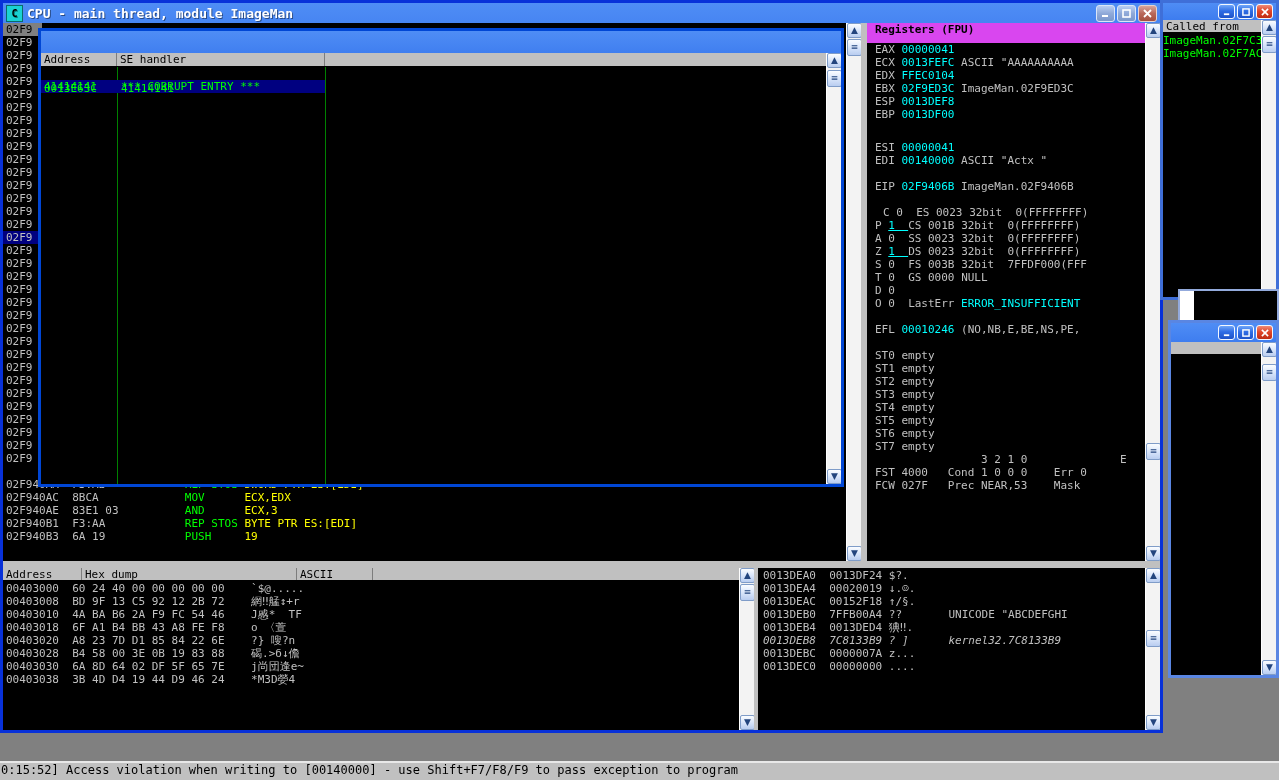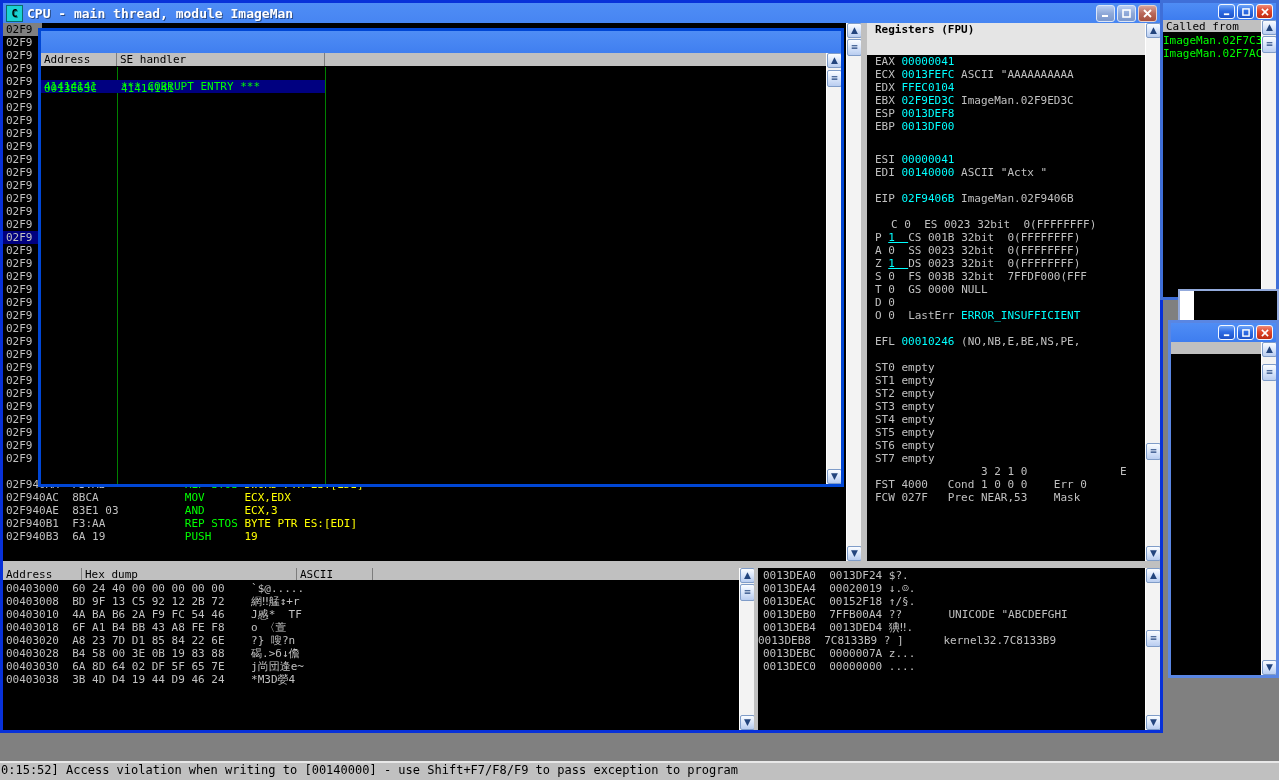--- a/index.html
+++ b/index.html
@@ -186,34 +186,34 @@
             <span class="chev">▼</span>
           </div>
       </div>
     </div>
 
     <div class="splitv" style="left:858px;top:0;width:6px;height:538px;"></div>
 
     <div class="pane" style="left:864px;top:0px;width:293px;height:538px;">
       <div class="abs" style="left:0;top:0;width:100%;height:14px;background:#c0c0c0;"></div>
       <div class="abs" style="left:0;top:0;width:100%;">
-        <div class="row c-black" style="height:32px;line-height:14px;padding-left:8px;font-weight:bold;background:#e5e5e5;">Registers (FPU)</div>
+        <div class="row c-black" style="height:20px;line-height:14px;padding-left:8px;font-weight:bold;background:#d946ef;">Registers (FPU)</div>
         <div id="reg-body">
             <div class="row " style="padding-left: 8px;"><span class="c-grey">EAX </span><span class="c-cyan">00000041 </span><span class="c-grey"></span></div>
             <div class="row " style="padding-left: 8px;"><span class="c-grey">ECX </span><span class="c-cyan">0013FEFC </span><span class="c-grey">ASCII "AAAAAAAAAA</span></div>
             <div class="row " style="padding-left: 8px;"><span class="c-grey">EDX </span><span class="c-cyan">FFEC0104 </span><span class="c-grey"></span></div>
             <div class="row " style="padding-left: 8px;"><span class="c-grey">EBX </span><span class="c-cyan">02F9ED3C </span><span class="c-grey">ImageMan.02F9ED3C</span></div>
             <div class="row " style="padding-left: 8px;"><span class="c-grey">ESP </span><span class="c-cyan">0013DEF8 </span><span class="c-grey"></span></div>
             <div class="row " style="padding-left: 8px;"><span class="c-grey">EBP </span><span class="c-cyan">0013DF00 </span><span class="c-grey"></span></div>
             <div class="row " style="padding-left: 8px; margin-top: 20px;"><span class="c-grey">ESI </span><span class="c-cyan">00000041 </span><span class="c-grey"></span></div>
             <div class="row " style="padding-left: 8px;"><span class="c-grey">EDI </span><span class="c-cyan">00140000 </span><span class="c-grey">ASCII "Actx "</span></div>
             <div class="row " style="padding-left: 8px;">&nbsp;</div>
             <div class="row " style="padding-left: 8px;"><span class="c-grey">EIP </span><span class="c-cyan">02F9406B </span><span class="c-grey">ImageMan.02F9406B</span></div>
             <div class="row " style="padding-left: 8px;">&nbsp;</div>
-            <div class="row " style="padding-left: 24px;"><span class="c-grey">C </span><span class="c-grey">0  </span><span class="c-grey">ES </span><span class="c-grey">0023 </span><span class="c-grey">32bit  0(FFFFFFFF)</span></div>
+            <div class="row " style="padding-left: 16px;"><span class="c-grey">C </span><span class="c-grey">0  </span><span class="c-grey">ES </span><span class="c-grey">0023 </span><span class="c-grey">32bit  0(FFFFFFFF)</span></div>
             <div class="row " style="padding-left: 8px;"><span class="c-grey">P </span><span class="c-cyan" style="text-decoration:underline">1  </span><span class="c-grey">CS </span><span class="c-grey">001B </span><span class="c-grey">32bit  0(FFFFFFFF)</span></div>
             <div class="row " style="padding-left: 8px;"><span class="c-grey">A </span><span class="c-grey">0  </span><span class="c-grey">SS </span><span class="c-grey">0023 </span><span class="c-grey">32bit  0(FFFFFFFF)</span></div>
             <div class="row " style="padding-left: 8px;"><span class="c-grey">Z </span><span class="c-cyan" style="text-decoration:underline">1  </span><span class="c-grey">DS </span><span class="c-grey">0023 </span><span class="c-grey">32bit  0(FFFFFFFF)</span></div>
             <div class="row " style="padding-left: 8px;"><span class="c-grey">S </span><span class="c-grey">0  </span><span class="c-grey">FS </span><span class="c-grey">003B </span><span class="c-grey">32bit  7FFDF000(FFF</span></div>
             <div class="row " style="padding-left: 8px;"><span class="c-grey">T </span><span class="c-grey">0  </span><span class="c-grey">GS </span><span class="c-grey">0000 </span><span class="c-grey">NULL</span></div>
             <div class="row " style="padding-left: 8px;"><span class="c-grey">D </span><span class="c-grey">0  </span><span class="c-grey">   </span><span class="c-grey">     </span><span class="c-grey"></span></div>
             <div class="row " style="padding-left: 8px;"><span class="c-grey">O </span><span class="c-grey">0  </span><span class="c-grey">LastErr </span><span class="c-cyan">ERROR_INSUFFICIENT</span></div>
             <div class="row " style="padding-left: 8px;">&nbsp;</div>
             <div class="row " style="padding-left: 8px;"><span class="c-grey">EFL </span><span class="c-cyan">00010246 </span><span class="c-grey">(NO,NB,E,BE,NS,PE,</span></div>
             <div class="row " style="padding-left: 8px;">&nbsp;</div>
@@ -277,21 +277,21 @@
 
     <div class="splitv" style="left:751px;top:545px;width:4px;height:162px;"></div>
 
     <div class="pane" style="left:755px;top:545px;width:402px;height:162px;">
       <div class="rows" id="stack-rows" style="top:1px;">
           <div class="row" style="padding-left: 5px;"><span class="c-grey">0013DEA0  </span><span class="c-grey">0013DF24 </span><span class="c-grey">$?.      </span><span class="c-grey"></span></div>
           <div class="row" style="padding-left: 5px;"><span class="c-grey">0013DEA4  </span><span class="c-grey">00020019 </span><span class="c-grey">↓.☺.     </span><span class="c-grey"></span></div>
           <div class="row" style="padding-left: 5px;"><span class="c-grey">0013DEAC  </span><span class="c-grey">00152F18 </span><span class="c-grey">↑/§.     </span><span class="c-grey"></span></div>
           <div class="row" style="padding-left: 5px;"><span class="c-grey">0013DEB0  </span><span class="c-grey">7FFB00A4 </span><span class="c-grey">??       </span><span class="c-grey">UNICODE "ABCDEFGHI</span></div>
           <div class="row" style="padding-left: 5px;"><span class="c-grey">0013DEB4  </span><span class="c-grey">0013DED4 </span><span class="c-grey">猠‼.      </span><span class="c-grey"></span></div>
-          <div class="row" style=""><span class="c-grey">0013DEB8  </span><span class="c-grey">7C8133B9 </span><span class="c-grey">? ]      </span><span class="c-grey">kernel32.7C8133B9</span></div>
+          <div class="row" style="padding-left: 5px; font-style: italic;"><span class="c-grey">0013DEB8  </span><span class="c-grey">7C8133B9 </span><span class="c-grey">? ]      </span><span class="c-grey">kernel32.7C8133B9</span></div>
           <div class="row" style="padding-left: 5px;"><span class="c-grey">0013DEBC  </span><span class="c-grey">0000007A </span><span class="c-grey">z...     </span><span class="c-grey"></span></div>
           <div class="row" style="padding-left: 5px;"><span class="c-grey">0013DEC0  </span><span class="c-grey">00000000 </span><span class="c-grey">....     </span><span class="c-grey"></span></div>
         </div>
       <div class="vsb" style="right:0;top:0;bottom:0;">
         <div class="sbtn top">
             <span class="chev">▲</span>
           </div>
         <div class="sthumb" style="top:62px;">
             <span class="chev">≡</span>
           </div>

